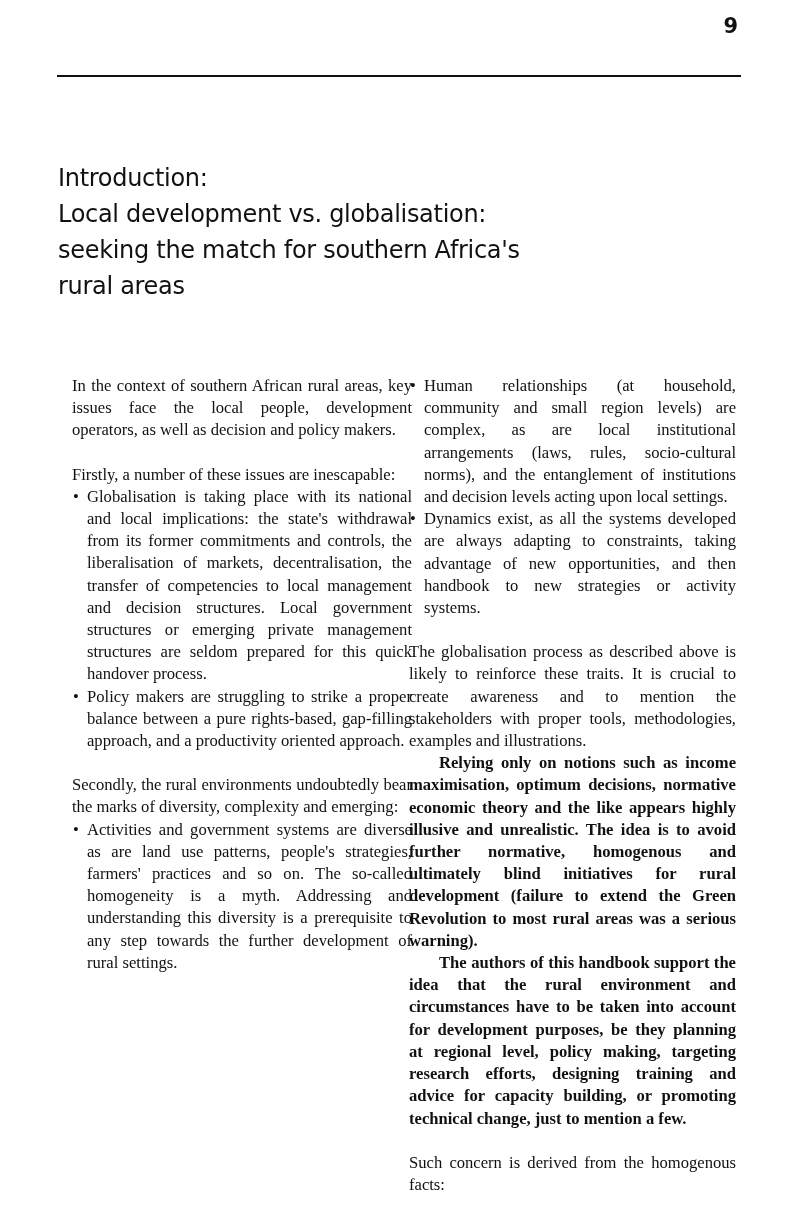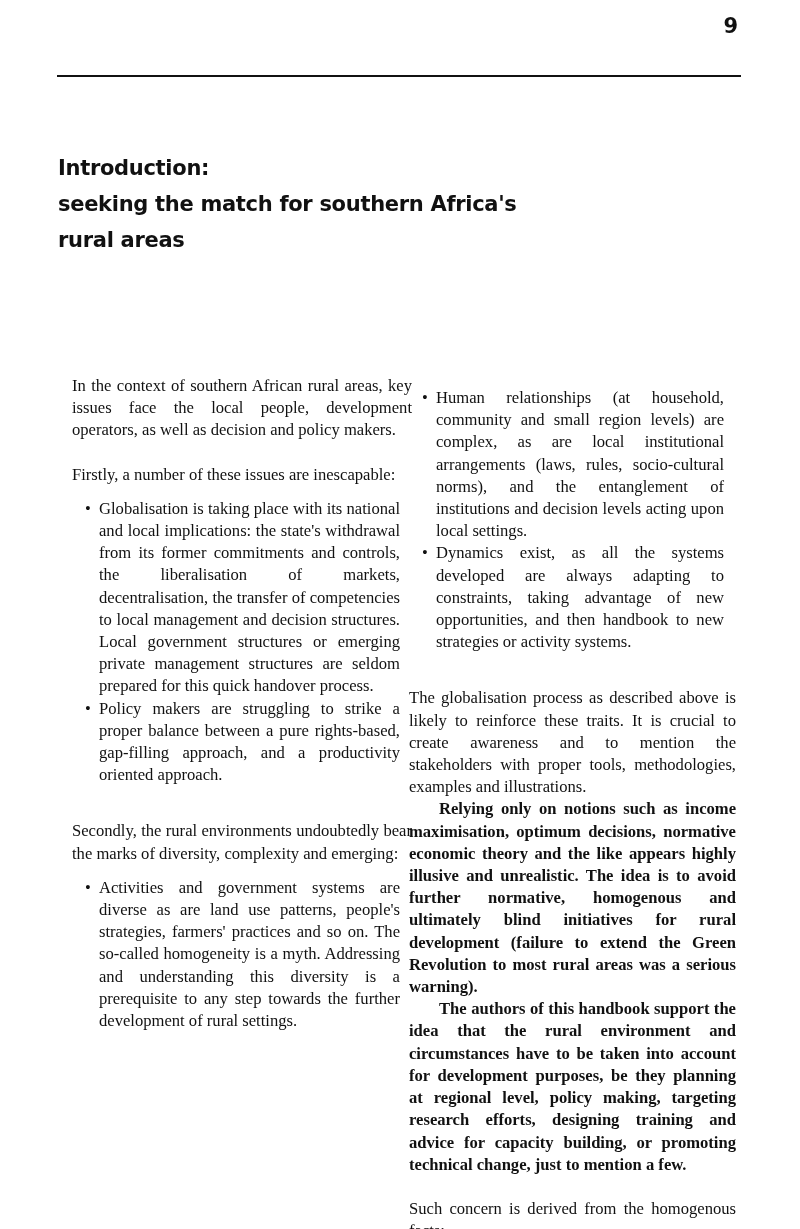--- a/index.html
+++ b/index.html
@@ -1,38 +1,39 @@
 <!DOCTYPE html>
 <html><head>
 <meta charset="utf-8">
 <style>
   html, body { margin: 0; padding: 0; background: #ffffff; }
   body { width: 800px; height: 1229px; position: relative; overflow: hidden; color: #111; }
   .page-number { position: absolute; top: 14px; right: 62px; font-family: "DejaVu Sans", sans-serif; font-weight: bold; font-size: 21px; color: #111; }
   .rule { position: absolute; top: 75px; left: 57px; width: 684px; height: 2px; background: #111; }
-  .title { position: absolute; top: 150px; left: 58px; width: 700px; font-family: "DejaVu Sans", sans-serif; font-weight: bold; font-size: 21px; line-height: 36px; letter-spacing: -0.3px; color: #111; margin: 0; }
+  .title { position: absolute; top: 160px; left: 58px; width: 700px; font-family: "DejaVu Sans", sans-serif; font-weight: normal; font-size: 24px; line-height: 36px; letter-spacing: -0.3px; color: #111; margin: 0; }
   .title span { display: block; }
   .col { position: absolute; top: 375px; font-family: "Liberation Serif", serif; font-size: 16.6px; line-height: 22.2px; color: #111; text-align: justify; hyphens: manual; }
   .col-left { left: 72px; width: 340px; }
   .col-right { left: 409px; width: 327px; }
   p { margin: 0; }
   .gap { height: 22px; }
-  ul { list-style: none; margin: 12px; padding: 0; }
+  ul { list-style: none; margin: 0; padding: 0; }
   li { position: relative; padding-left: 15px; text-align: justify; }
   li::before { content: "•"; position: absolute; left: 1px; top: 0; }
   .indent { text-indent: 30px; font-weight: bold; }
 </style>
 </head>
 <body>
 
 <div class="page-number">9</div>
 <div class="rule"></div>
 
 <h1 class="title">
   <span>Introduction:</span>
+  <span>Local development vs. globalisation:</span>
   <span>seeking the match for southern Africa's</span>
   <span>rural areas</span>
 </h1>
 
 <div class="col col-left">
   <p>In the context of southern African rural areas, key issues face the local people, development operators, as well as decision and policy makers.</p>
   <div class="gap"></div>
   <p>Firstly, a number of these issues are inescapable:</p>
   <ul>
     <li>Globalisation is taking place with its national and local implications: the state's withdrawal from its former commitments and controls, the liberalisation of markets, decentralisation, the transfer of competencies to local management and decision structures. Local government structures or emerging private management structures are seldom prepared for this quick handover process.</li>

